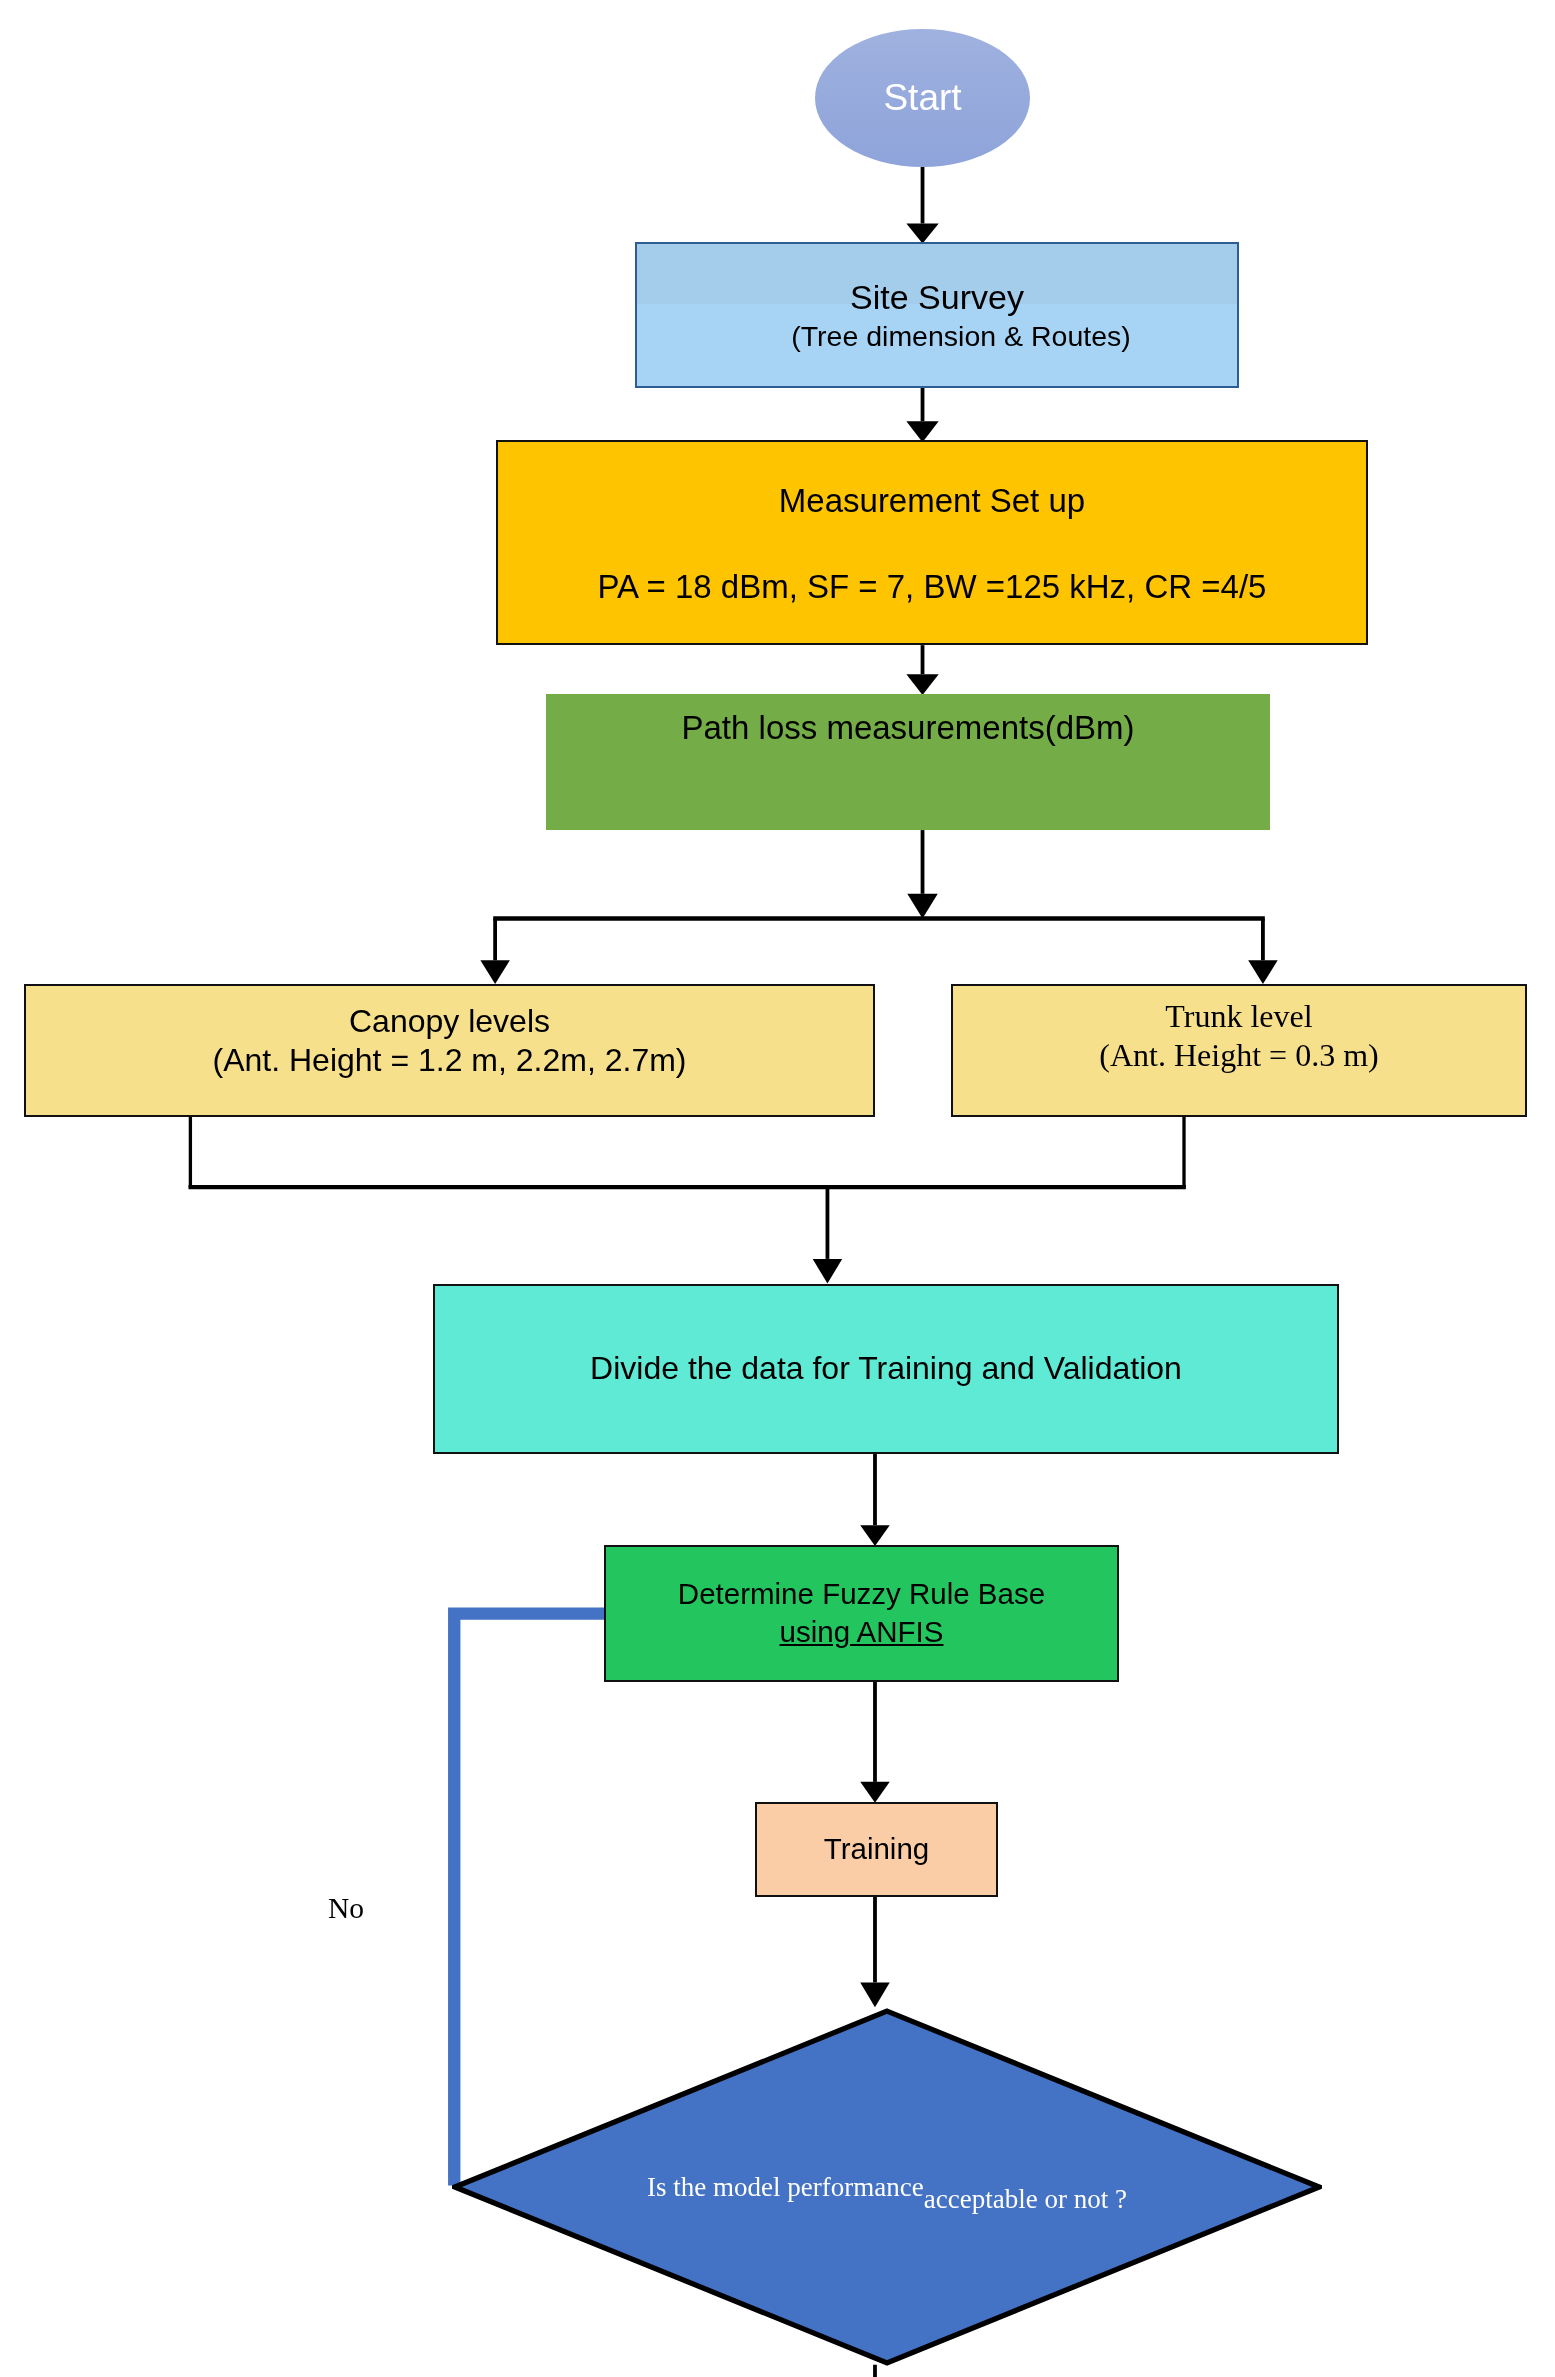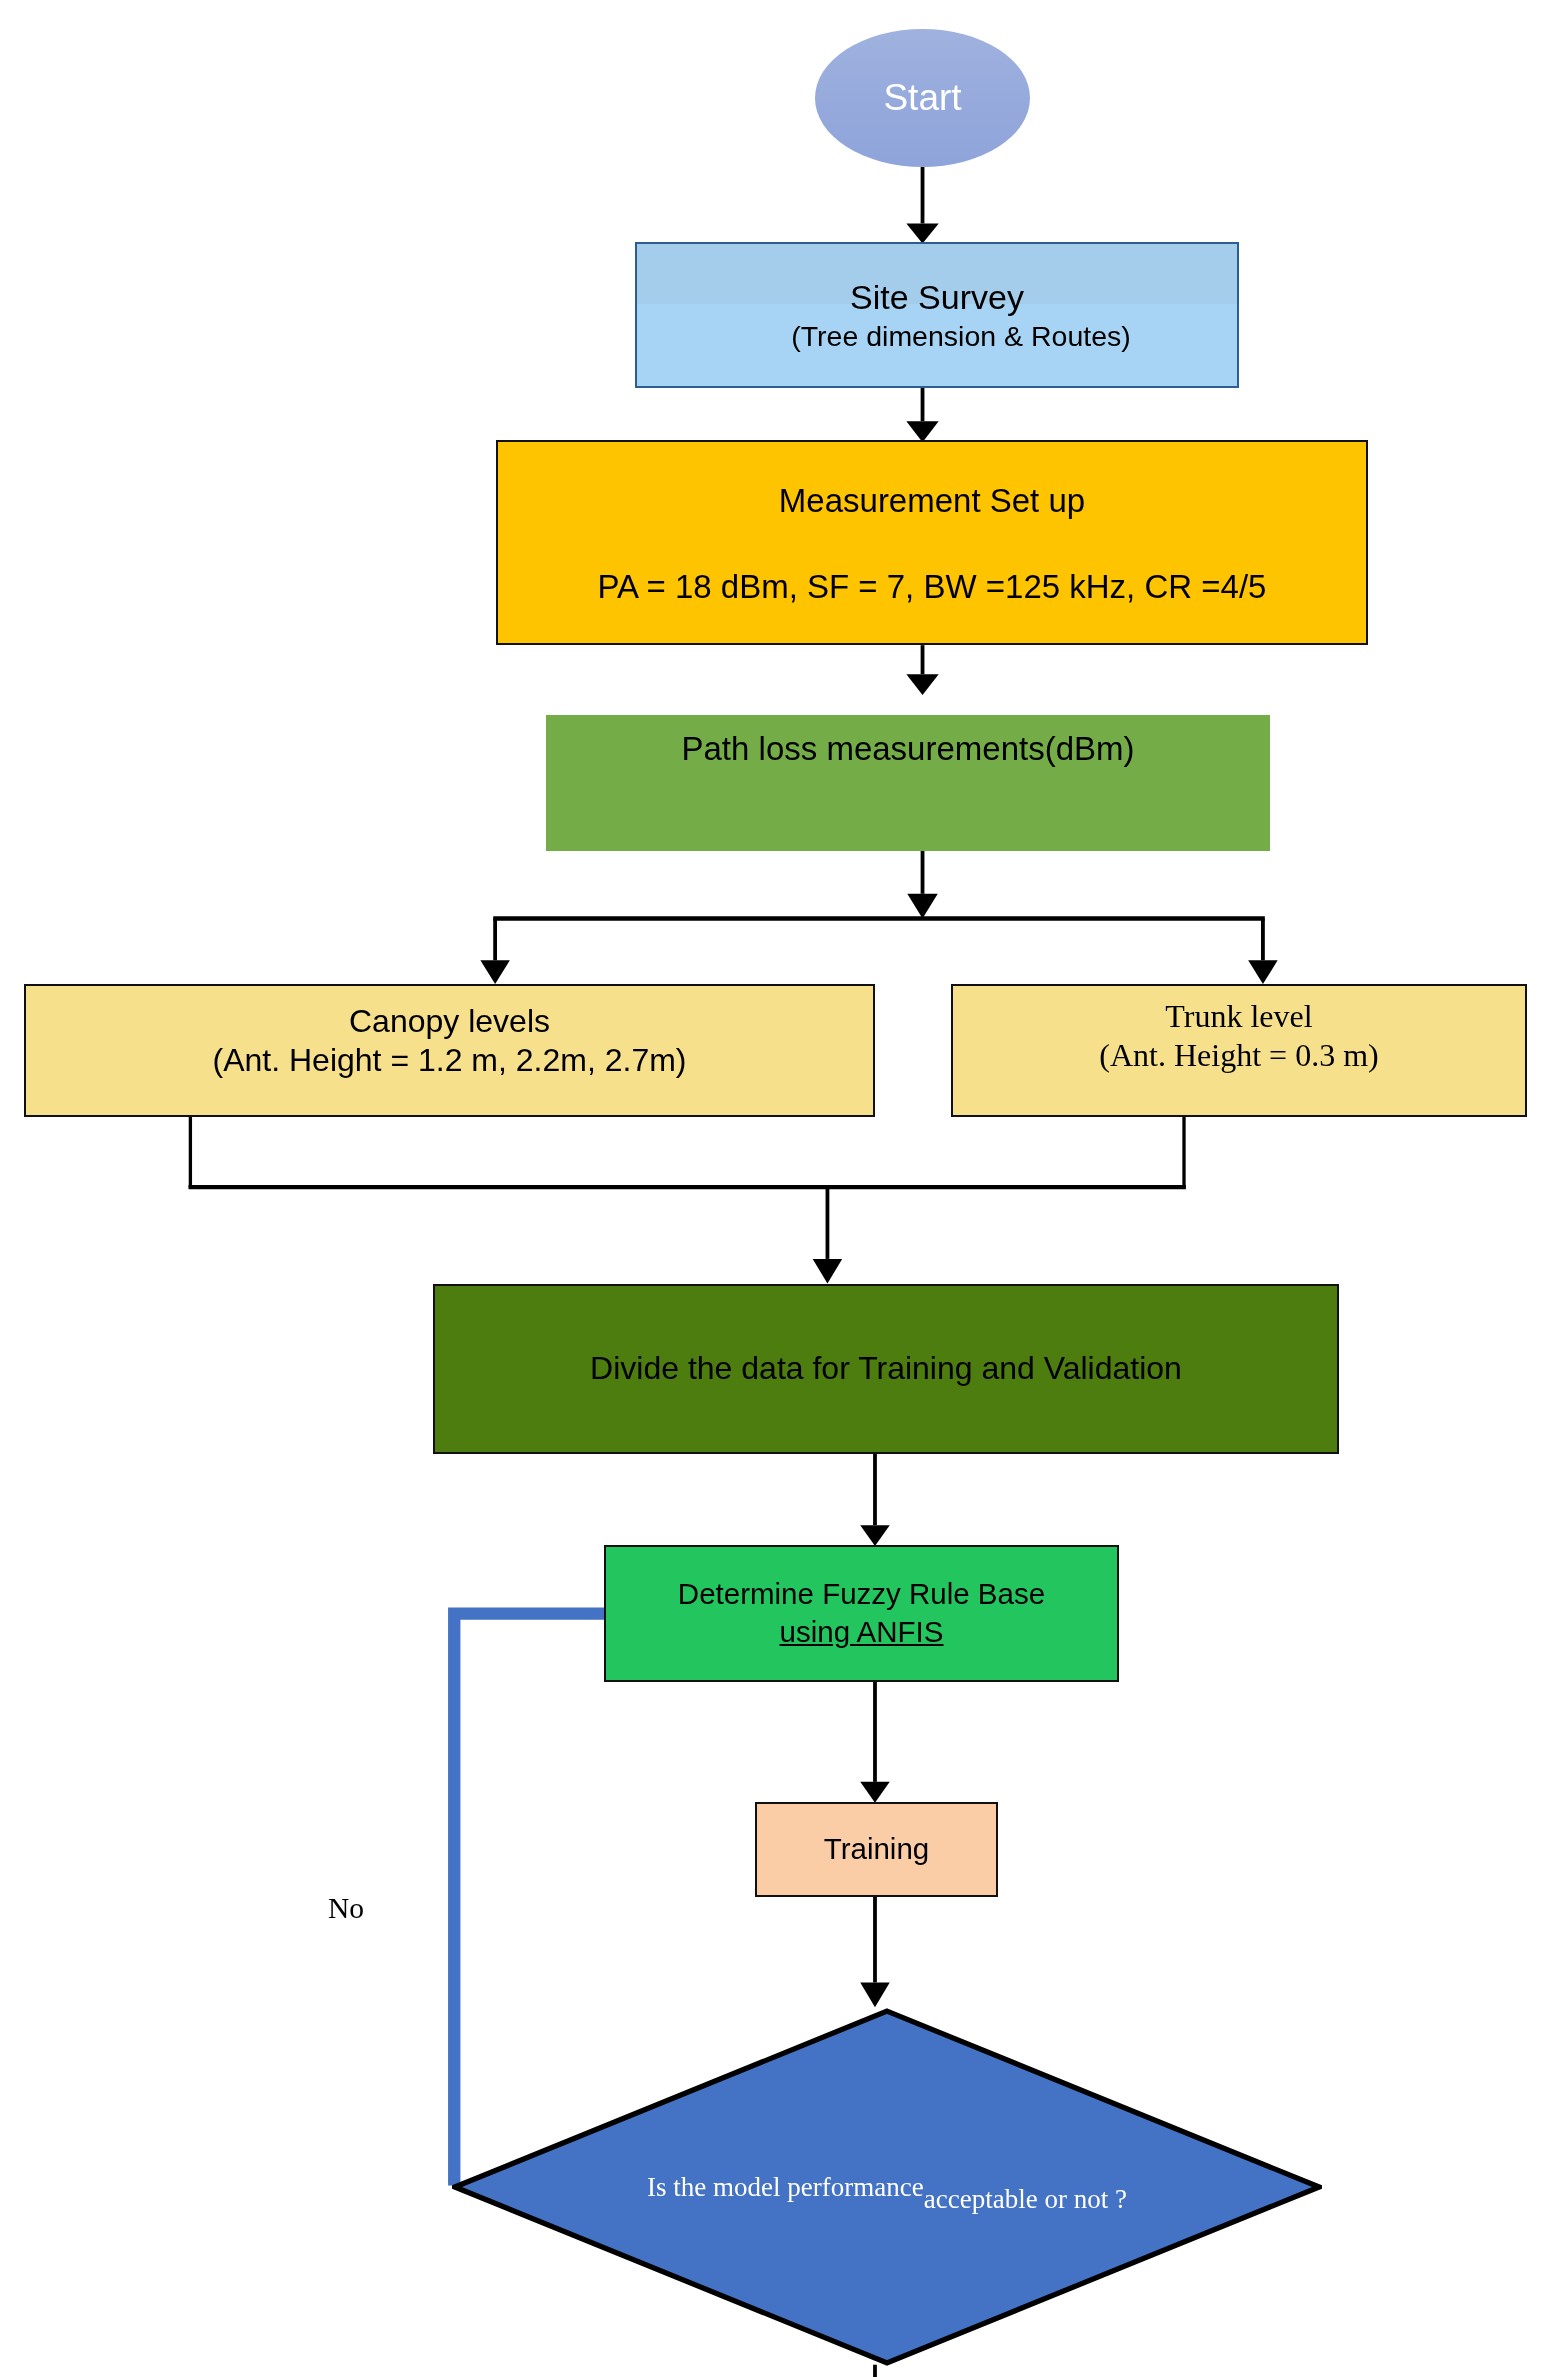--- a/index.html
+++ b/index.html
@@ -68,21 +68,20 @@
   #measurement-node .l1 { font-size: 33px; }
   #measurement-node .l2 { font-size: 33px; }
 
   #pathloss-node {
     left: 546px; top: 694px;
     width: 724px; height: 136px;
     background: #74AD47;
     border: 0;
     justify-content: flex-start;
     padding-top: 15px;
-    margin-top: 21px;
   }
   #pathloss-node .l1 { font-size: 33px; }
 
   #canopy-node {
     left: 24px; top: 984px;
     width: 851px; height: 133px;
     background: #F7E08C;
     border: 2.9px solid #111111;
     justify-content: flex-start;
     padding-top: 17px;
@@ -98,21 +97,21 @@
     justify-content: flex-start;
     padding-top: 12.4px;
     font-family: Liberation Serif, serif;
   }
   #trunk-node .l1 { font-size: 32px; }
   #trunk-node .l2 { font-size: 32px; margin-top: 1px; }
 
   #divide-node {
     left: 433px; top: 1284px;
     width: 906px; height: 170px;
-    background: #4d7c0f;
+    background: #5eead4;
     border: 2.9px solid #111111;
   }
   #divide-node .l1 { font-size: 32px; }
 
   #anfis-node {
     left: 604px; top: 1545px;
     width: 515px; height: 137px;
     background: #22c55e;
     border: 2.9px solid #111111;
   }

